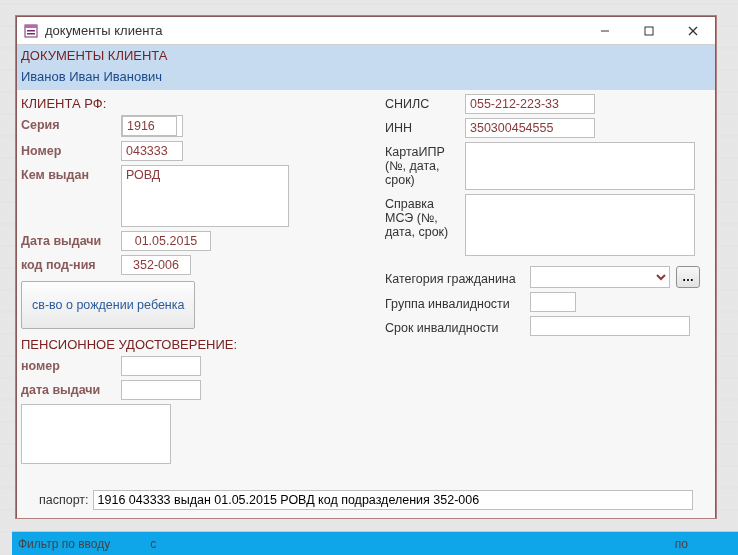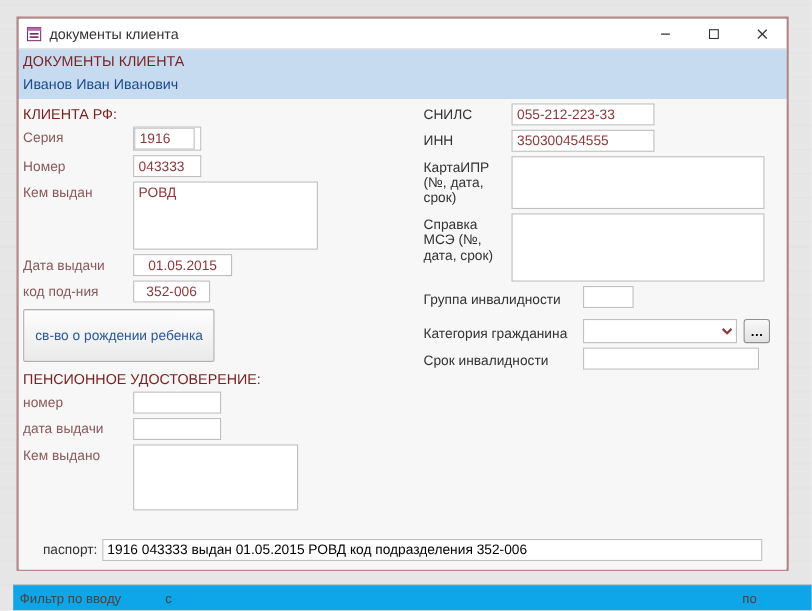--- a/index.html
+++ b/index.html
@@ -82,20 +82,21 @@
     font-size: 13px;
     font-weight: 400;
     margin: 2px 0 4px 0;
   }
   .row { display: flex; align-items: flex-start; margin-bottom: 4px; }
   .lbl {
     width: 100px;
     color: #8a5a5a;
     font-size: 12.5px;
     padding-top: 3px;
+    font-weight: bold;
   }
   .lbl-right {
     width: 110px;
     color: #333;
     font-size: 12.5px;
     padding-top: 3px;
   }
   input.txt, textarea.txt, select.txt {
     border: 1px solid #bfbfbf;
     background: #fff;
@@ -262,21 +263,20 @@
 
         <div class="row">
           <div class="lbl">номер</div>
           <input class="txt txt-dark" style="width: 80px;" value="">
         </div>
         <div class="row">
           <div class="lbl">дата выдачи</div>
           <input class="txt txt-dark" style="width: 80px;" value="">
         </div>
         <div class="row">
-          <div class="lbl">Кем выдано</div>
           <textarea class="txt txt-dark" style="width: 150px; height: 60px;"></textarea>
         </div>
       </div>
 
       <div class="col-right">
         <div class="row">
           <div class="lbl-right" style="width:80px">СНИЛС</div>
           <input class="txt txt-dark" style="width: 130px;" value="055-212-223-33">
         </div>
         <div class="row">
@@ -285,31 +285,31 @@
         </div>
         <div class="row">
           <div class="lbl-right" style="width:80px">КартаИПР (№, дата, срок)</div>
           <textarea class="txt txt-dark" style="width: 230px; height: 48px;"></textarea>
         </div>
         <div class="row">
           <div class="lbl-right" style="width:80px">Справка МСЭ (№, дата, срок)</div>
           <textarea class="txt txt-dark" style="width: 230px; height: 62px;"></textarea>
         </div>
 
-        <div class="row" style="align-items:center">
-          <div class="lbl-right" style="width:145px;color:#333">Группа инвалидности</div>
-          <input class="txt txt-dark" style="width: 46px;" value="">
-        </div>
         <div class="row" style="margin-top:10px;align-items:center">
           <div class="lbl-right" style="width:145px;color:#333">Категория гражданина</div>
           <select class="txt txt-dark" style="width:140px;height:22px"><option></option></select>
           <span style="width:6px"></span>
           <span class="dots-btn">…</span>
         </div>
         <div class="row" style="align-items:center">
+          <div class="lbl-right" style="width:145px;color:#333">Группа инвалидности</div>
+          <input class="txt txt-dark" style="width: 46px;" value="">
+        </div>
+        <div class="row" style="align-items:center">
           <div class="lbl-right" style="width:145px;color:#333">Срок инвалидности</div>
           <input class="txt txt-dark" style="width: 160px;" value="">
         </div>
       </div>
     </div>
 
     <div class="footer">
       <span class="footer-lbl">паспорт:</span>
       <input class="footer-input" value="1916 043333 выдан 01.05.2015 РОВД код подразделения 352-006" style="">
     </div>

